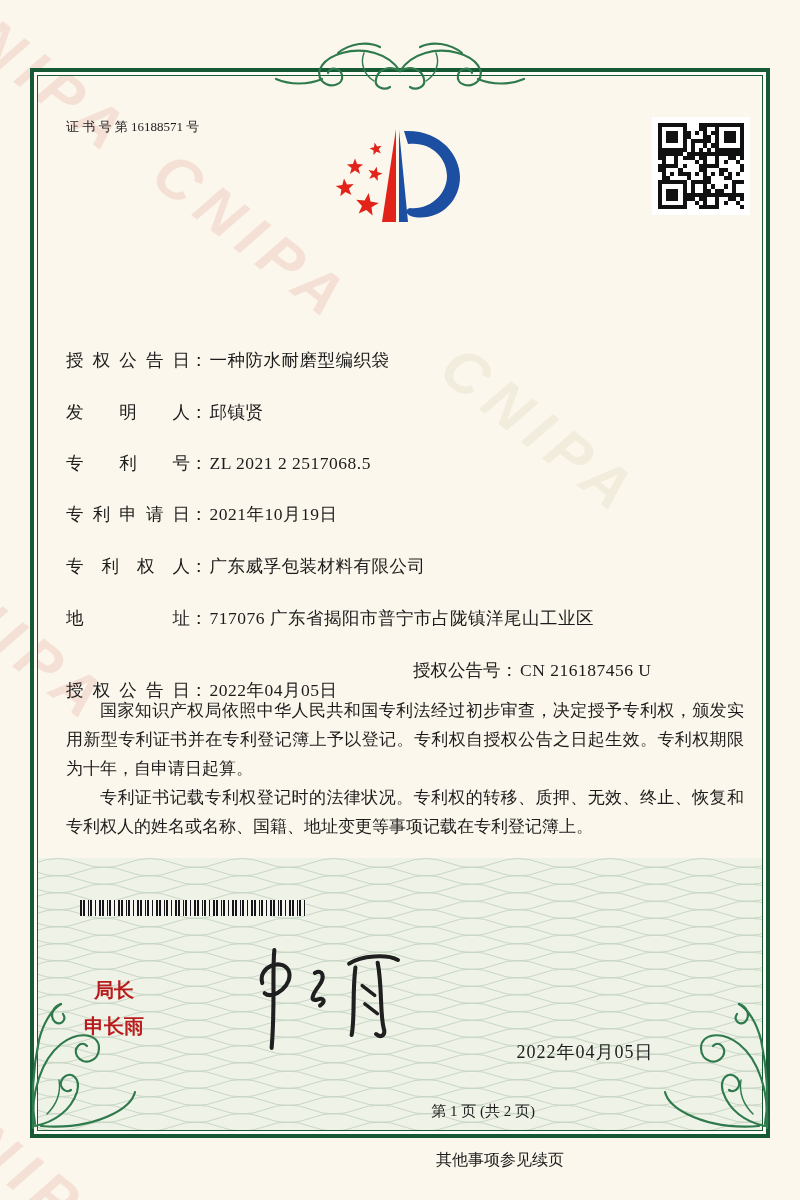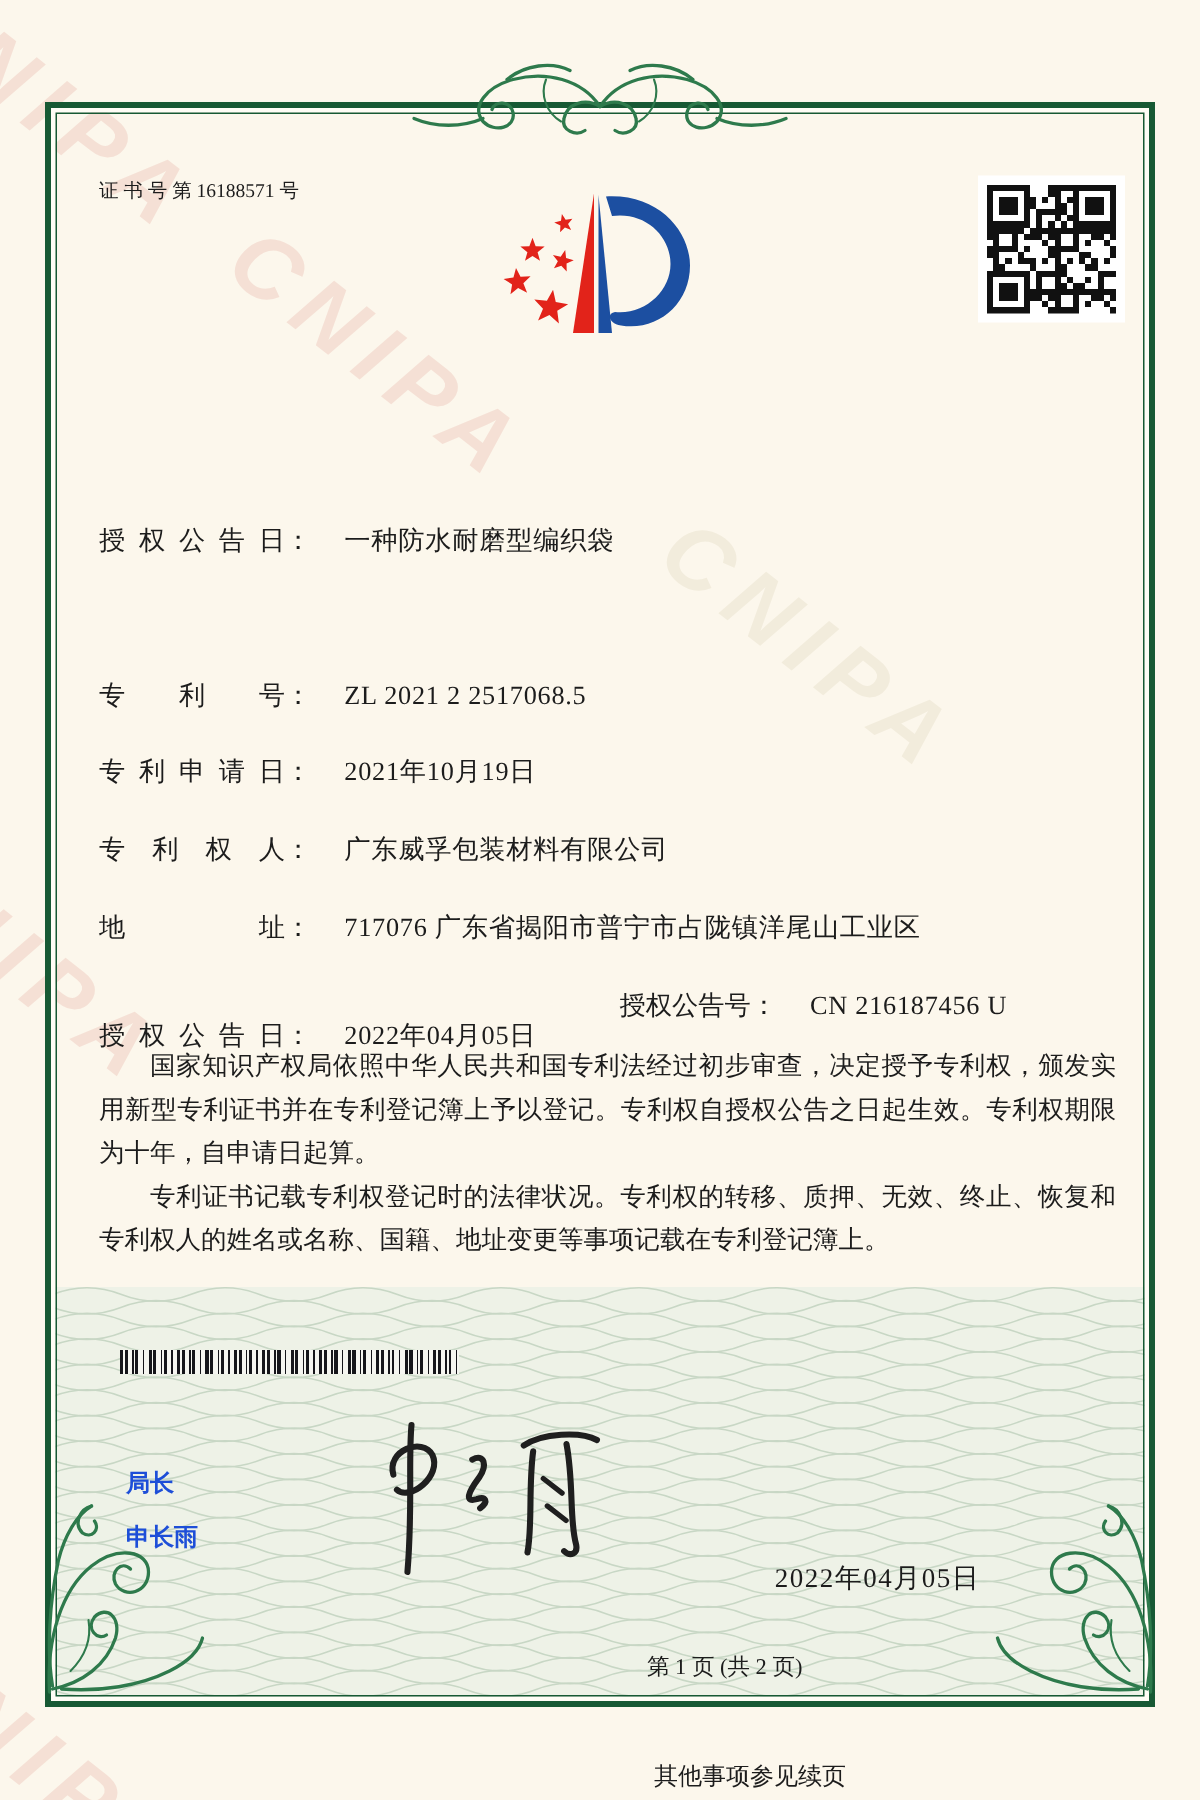--- a/index.html
+++ b/index.html
@@ -29,38 +29,38 @@
   .cert-no{position:absolute;left:66px;top:118px;font-size:13px;}
   .qr{position:absolute;left:652px;top:117px;width:98px;height:98px;background:#fff;padding:6px;box-sizing:border-box;}
   .qr svg{display:block;width:100%;height:100%;}
   .logo{position:absolute;left:330px;top:121px;width:140px;height:110px;}
 
   .title{position:absolute;left:0;top:229px;width:100%;text-align:center;
          font-size:45px;font-weight:700;letter-spacing:9px;}
 
   .row{position:absolute;left:66px;font-size:17.5px;white-space:nowrap;}
   .row .lbl{display:inline-block;width:124px;text-align:justify;text-align-last:justify;}
-  .row .val{margin-left:22px;letter-spacing:.5px;}
+  .row .val{margin-left:2px;letter-spacing:.5px;}
   .r0{top:348px}.r1{top:400px}.r2{top:451px}.r3{top:502px}.r4{top:554px}.r5{top:606px}
   .g1{top:678px}.g2{top:658px;left:413px}
   .g2 .lbl{width:auto;}
 
   .paras{position:absolute;left:66px;top:696px;width:678px;font-size:17px;line-height:29px;text-align:justify;}
   .paras p{margin:0;text-indent:2em;}
 
   .barcode{position:absolute;left:80px;top:900px;width:226px;height:16px;
     background:repeating-linear-gradient(90deg,#15151a 0 2px,#f5f5f0 2px 3px,#15151a 3px 5px,#f5f5f0 5px 8px,
       #15151a 8px 9px,#f5f5f0 9px 10px,#15151a 10px 12px,#f5f5f0 12px 15px,#15151a 15px 16px,#f5f5f0 16px 19px);}
 
   .director{position:absolute;left:84px;top:972px;font-family:"Liberation Sans",sans-serif;
-            font-weight:700;font-size:16px;line-height:36px;color:#1d4ed8;}
+            font-weight:700;font-size:20px;line-height:36px;color:#b91c1c;text-align:center;}
   .sig{position:absolute;left:195px;top:942px;width:270px;height:112px;transform:rotate(-2deg);}
   .date{position:absolute;left:460px;top:1040px;width:250px;text-align:center;font-size:18px;letter-spacing:1px;}
   .pageinfo{position:absolute;left:315px;top:1102px;width:220px;text-align:right;font-size:15px;}
-  .contnote{position:absolute;left:375px;top:1150px;width:250px;text-align:center;font-size:16px;margin-top:24px;}
+  .contnote{position:absolute;left:375px;top:1150px;width:250px;text-align:center;font-size:16px;}
 </style>
 </head>
 <body>
 
 <div class="stage">
 
   <div class="wm pink" style="left:-38px;top:-28px">CNIPA</div>
   <div class="wm pink" style="left:182px;top:138px">CNIPA</div>
   <div class="wm tan" style="left:470px;top:332px">CNIPA</div>
   <div class="wm pink" style="left:-60px;top:540px">CNIPA</div>
@@ -314,20 +314,23 @@
       </g>
     <polygon points="66,8 52,101 66,101" fill="#e2231a"></polygon>
     <polygon points="69,9 69,101 78,101" fill="#1c4fa1"></polygon>
     <path d="M74,10 C110,8 130,34 130,56 C130,82 108,100 84,96 C76,95 74,88 80,87 C100,89 117,73 117,55 C117,36 100,20 78,23 Z" fill="#1c4fa1"></path>
   </svg>
 
 
   <div class="row r0">
     <span class="lbl">授权公告日</span><span>：</span><span class="val">一种防水耐磨型编织袋</span>
   </div>
+  <div class="row r1">
+    <span class="lbl">发明人</span><span>：</span><span class="val">邱镇贤</span>
+  </div>
   <div class="row r2">
     <span class="lbl">专利号</span><span>：</span><span class="val">ZL 2021 2 2517068.5</span>
   </div>
   <div class="row r3">
     <span class="lbl">专利申请日</span><span>：</span><span class="val">2021年10月19日</span>
   </div>
   <div class="row r4">
     <span class="lbl">专利权人</span><span>：</span><span class="val">广东威孚包装材料有限公司</span>
   </div>
   <div class="row r5">

